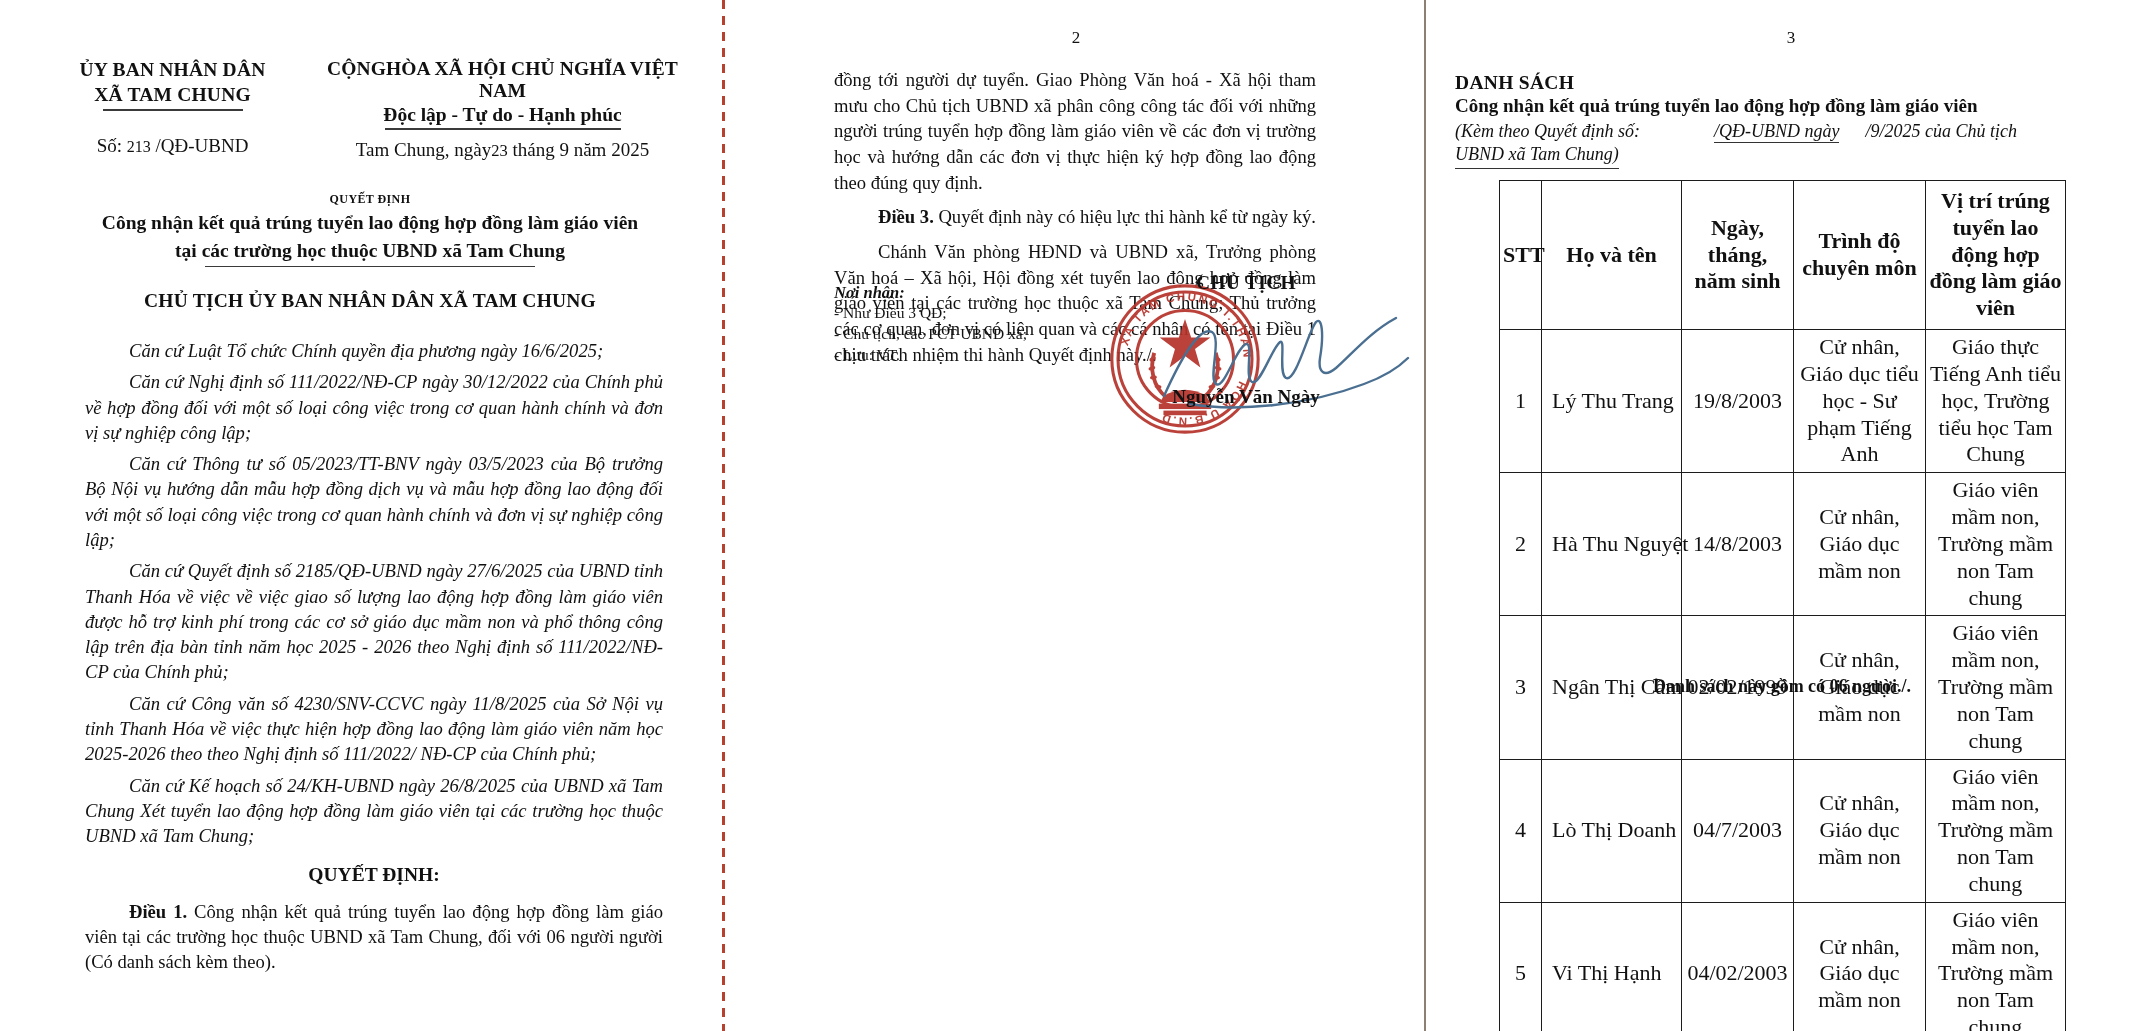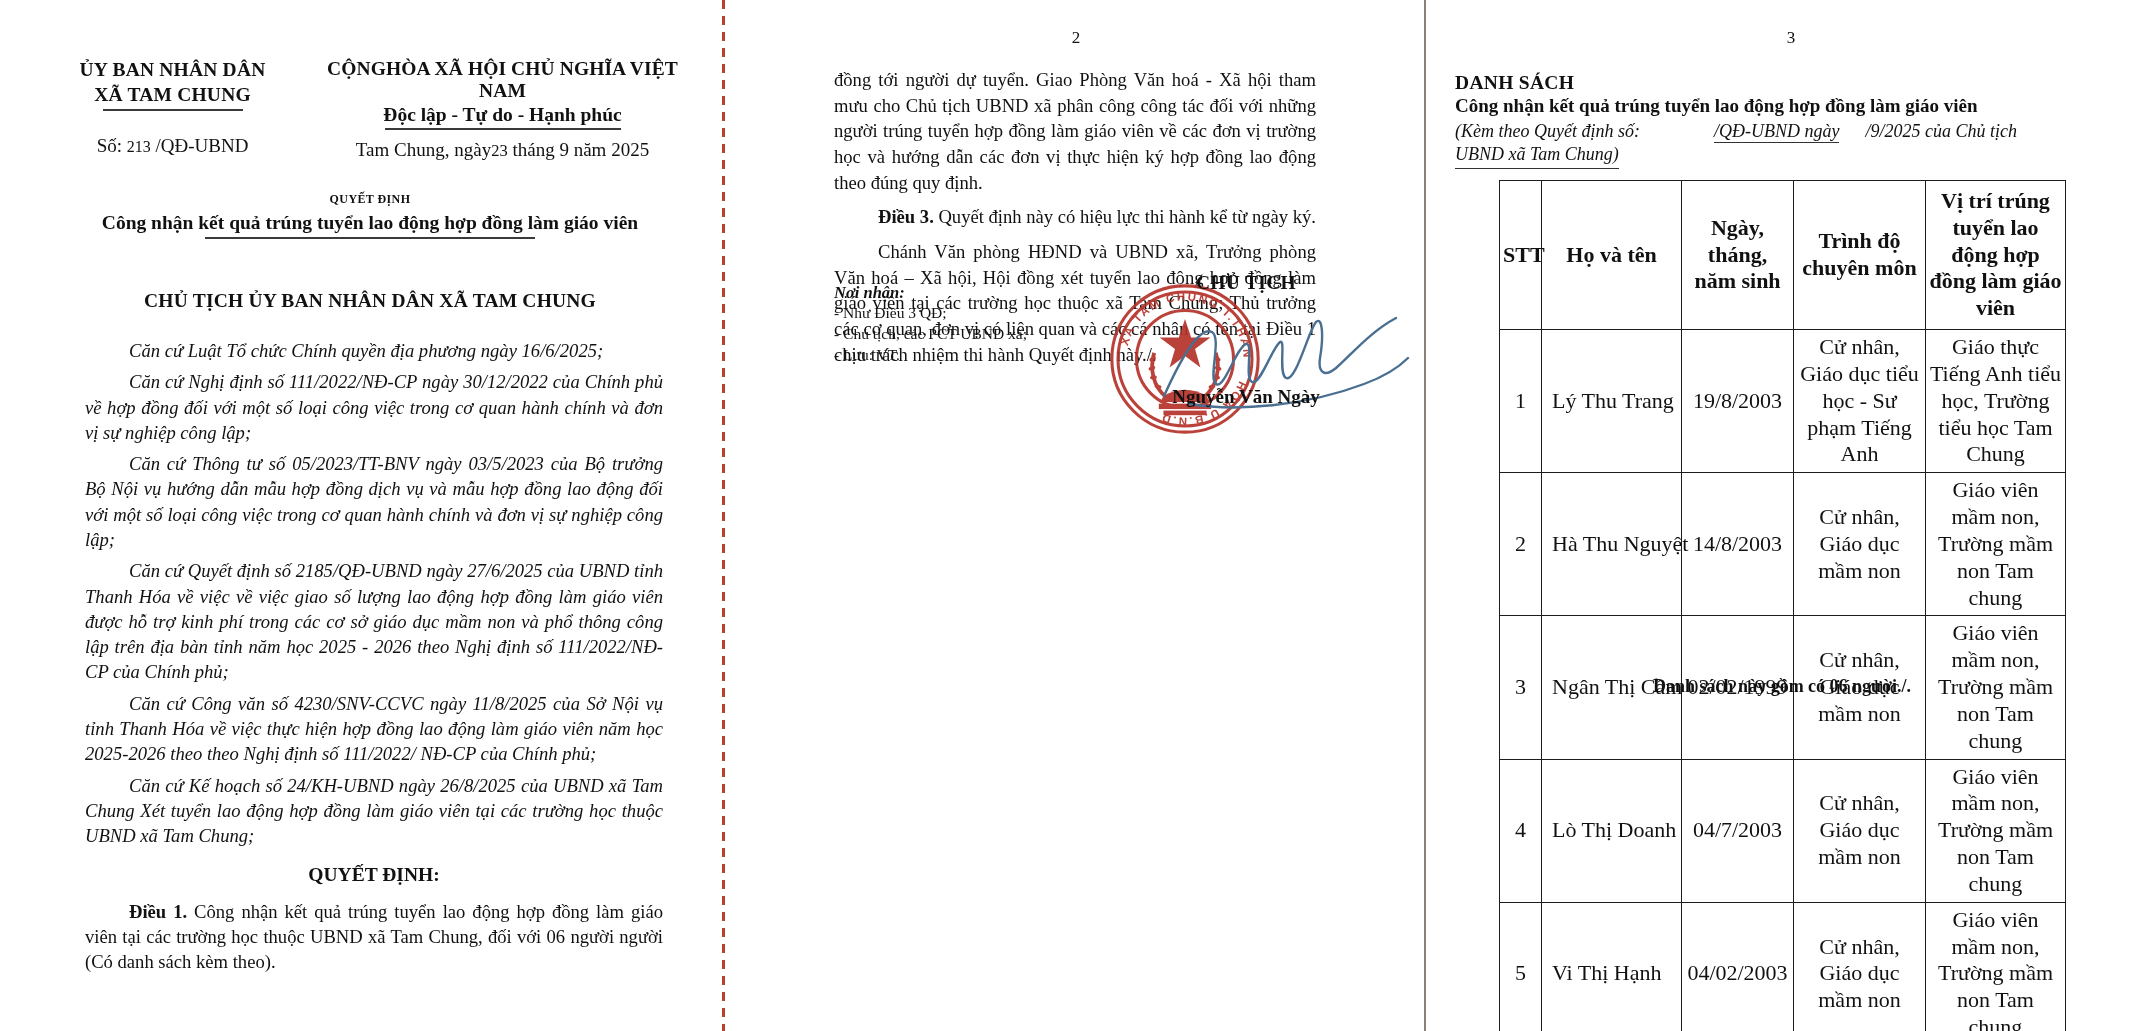--- a/index.html
+++ b/index.html
@@ -338,20 +338,21 @@
       <span class="underline-bar motto-underline"></span>
       <div class="place-date">
         <span>Tam Chung, ngày</span><span class="daynum">23</span><span> tháng 9 năm 2025</span>
       </div>
     </div>
   </div>
 
   <div class="title-block">
     <div class="qd-word">QUYẾT ĐỊNH</div>
     <div class="qd-sub">Công nhận kết quả trúng tuyển lao động hợp đồng làm giáo viên</div>
+    <div class="qd-sub">tại các trường học thuộc UBND xã Tam Chung</div>
     <span class="underline-bar qd-sub-underline"></span>
   </div>
 
   <div class="chutich-line">CHỦ TỊCH ỦY BAN NHÂN DÂN XÃ TAM CHUNG</div>
 
   <div class="body">
     <p class="para tight">Căn cứ Luật Tổ chức Chính quyền địa phương ngày 16/6/2025;</p>
     <p class="para">Căn cứ Nghị định số 111/2022/NĐ-CP ngày 30/12/2022 của Chính phủ về hợp đồng đối với một số loại công việc trong cơ quan hành chính và đơn vị sự nghiệp công lập;</p>
     <p class="para">Căn cứ Thông tư số 05/2023/TT-BNV ngày 03/5/2023 của Bộ trưởng Bộ Nội vụ hướng dẫn mẫu hợp đồng dịch vụ và mẫu hợp đồng lao động đối với một số loại công việc trong cơ quan hành chính và đơn vị sự nghiệp công lập;</p>
     <p class="para">Căn cứ Quyết định số 2185/QĐ-UBND ngày 27/6/2025 của UBND tỉnh Thanh Hóa về việc về việc giao số lượng lao động hợp đồng làm giáo viên được hỗ trợ kinh phí trong các cơ sở giáo dục mầm non và phổ thông công lập trên địa bàn tỉnh năm học 2025 - 2026 theo Nghị định số 111/2022/NĐ-CP của Chính phủ;</p>

